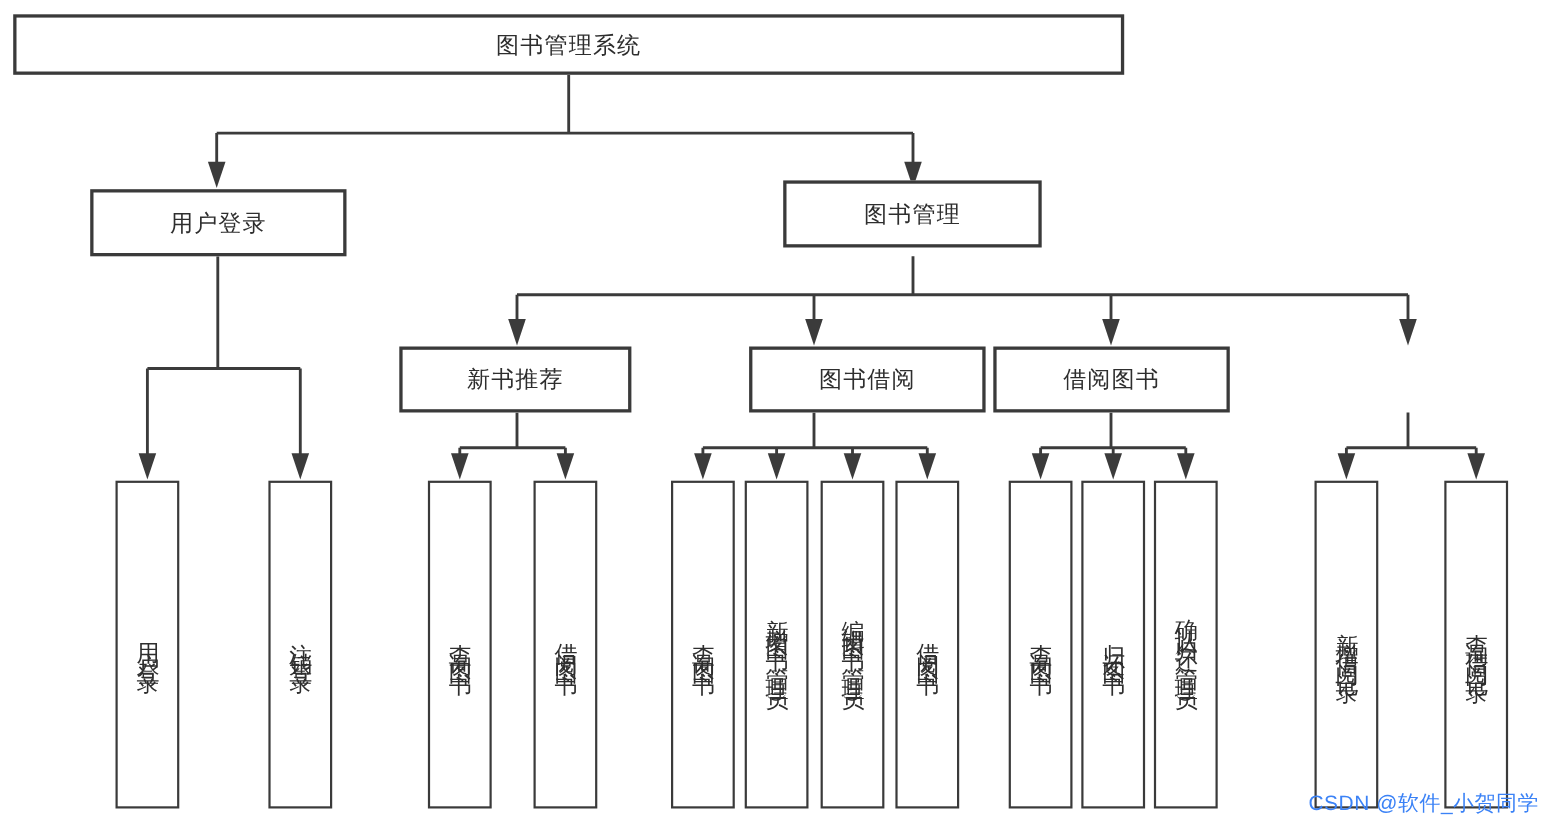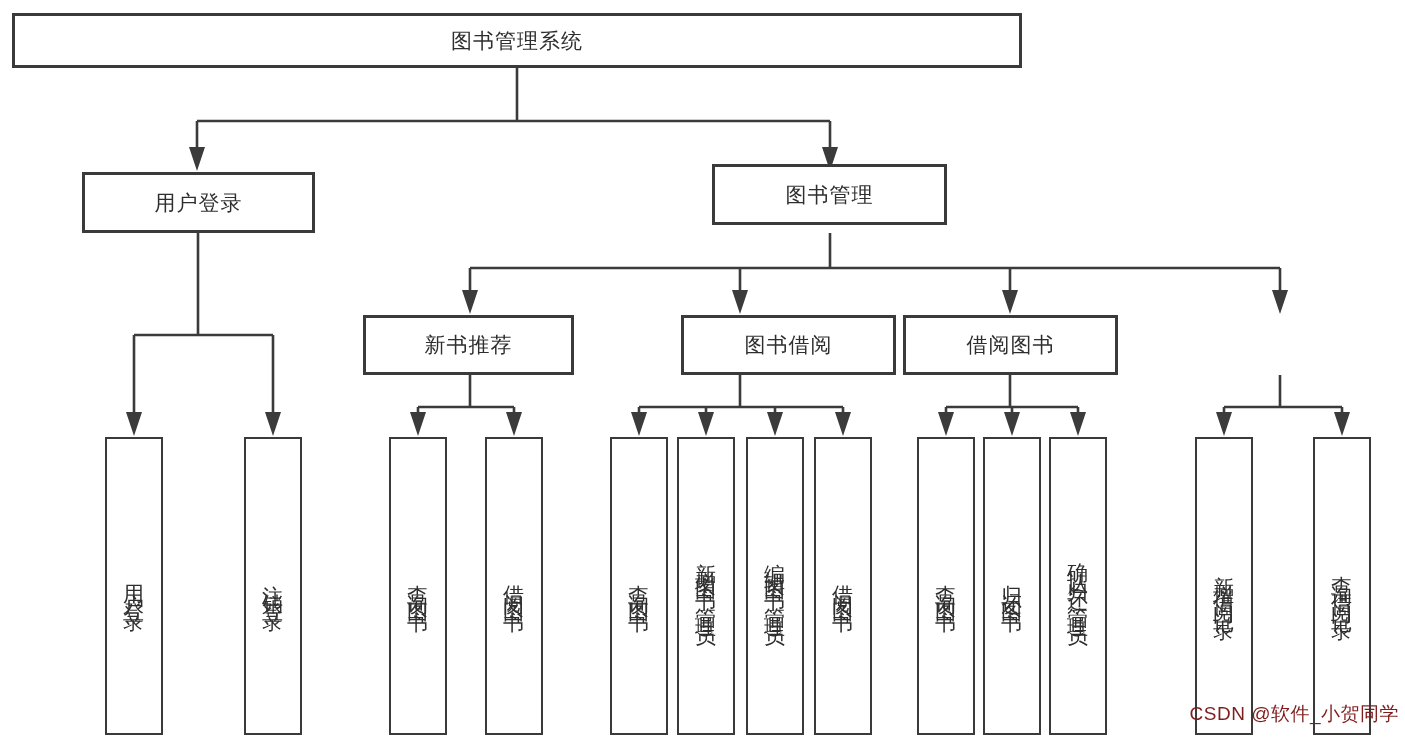--- a/index.html
+++ b/index.html
@@ -41,22 +41,22 @@
     letter-spacing: 9px;
     font-size: 21px;
     line-height: 1;
   }
   .box.v span {
     display: block;
   }
   #watermark {
     position: absolute;
     right: 6px;
-    bottom: 20px;
-    color: #7f1d1d;
+    bottom: 4px;
+    color: #3b82f6;
     font-size: 19px;
     letter-spacing: 0.5px;
     z-index: 5;
     white-space: nowrap;
     margin-left: 36px;
   }
   .stroke {
     stroke: #3b3b3b;
     stroke-width: 2.6;
     fill: none;

